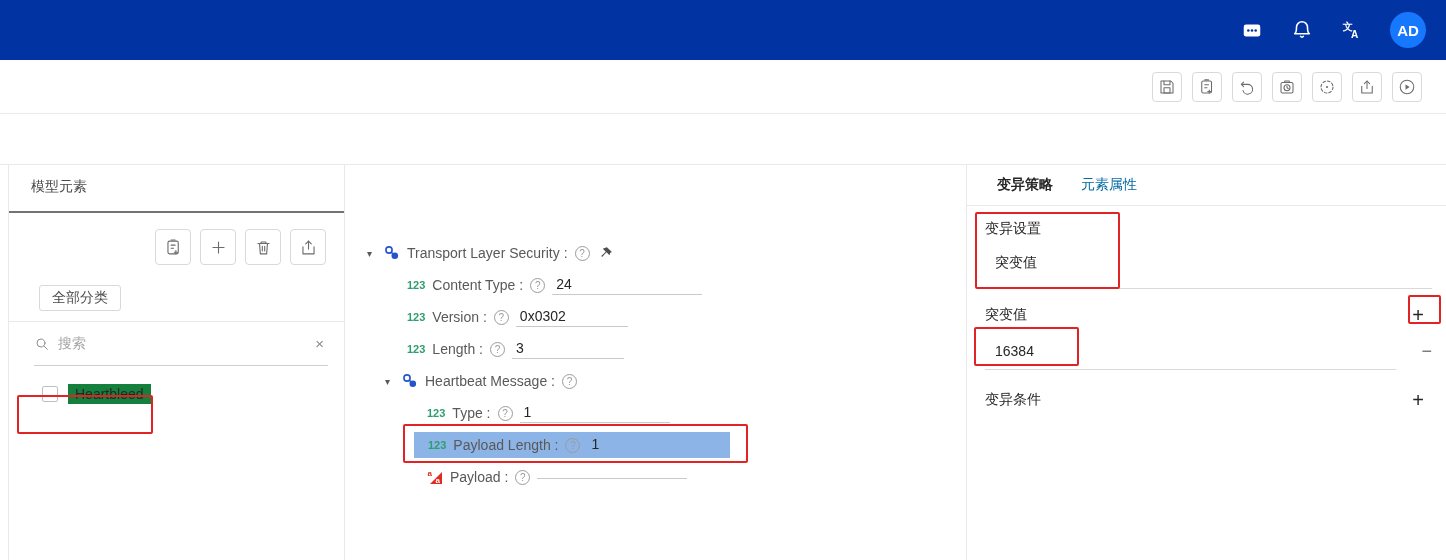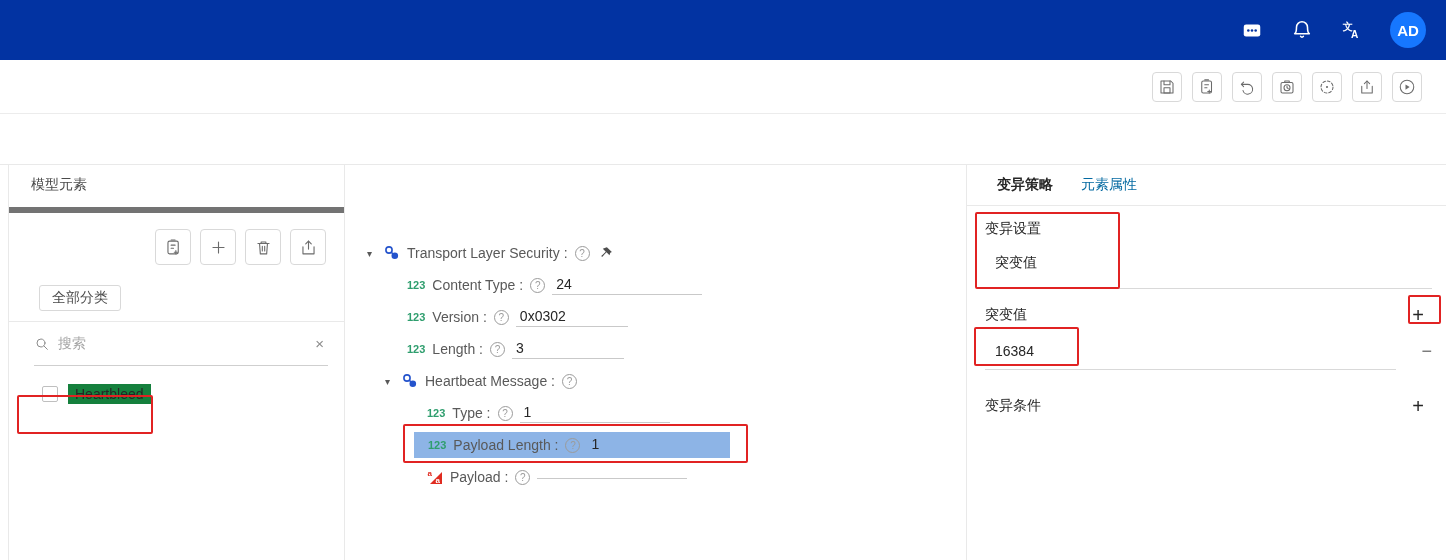--- a/index.html
+++ b/index.html
@@ -20,21 +20,21 @@
   .gap-band { height:50px; background:#fff; }
 
   
   .main { display:flex; height:396px; border-top:1px solid #e9e9e9; }
   .left-spacer { width:8px; }
   .left-panel  { width:337px; border-left:1px solid #e9e9e9; border-right:1px solid #e9e9e9; }
   .tree-panel  { width:622px; border-right:1px solid #e9e9e9; }
   .right-panel { flex:1; }
 
   
-  .lp-tabs { height:48px; border-bottom:6px solid #737373; display:flex; align-items:stretch; padding-left:16px; gap:38px; }
+  .lp-tabs { height:48px; border-bottom:2px solid #737373; display:flex; align-items:stretch; padding-left:16px; gap:38px; }
   .lp-tab { font-size:14px; color:#4a4a4a; display:flex; align-items:center; padding:0 6px; cursor:pointer; border-bottom:3px solid transparent; margin-bottom:-1px; }
   .lp-tab.active { color:#262626; font-weight:700; border-bottom-color:#19459d; }
 
   .lp-tools { display:flex; justify-content:flex-end; gap:9px; padding:16px 18px 0 0; }
   .lbtn { width:36px; height:36px; border:1px solid #d9d9d9; border-radius:4px; background:#fff; display:flex; align-items:center; justify-content:center; cursor:pointer; }
   .lbtn svg { stroke:#6b6b6b; fill:none; stroke-width:1.4; stroke-linecap:round; stroke-linejoin:round; }
 
   .cat-wrap { padding:20px 0 10px 30px; border-bottom:1px solid #e9e9e9; }
   .cat-btn { display:inline-block; border:1px solid #d9d9d9; border-radius:3px; background:#fff; font-size:14px; color:#4a4a4a; padding:3px 12px; cursor:pointer; }
 
@@ -69,21 +69,21 @@
   .rp-tab.inactive { color:#0369a1; }
   .rp-body { padding:14px 14px 0 18px; }
   .sec-label { font-size:14px; color:#262626; }
   .select-row { margin-top:16px; padding:0 0 16px 10px; border-bottom:1px solid #d9d9d9; font-size:14px; color:#262626; cursor:pointer; }
   .sec2 { margin-top:16px; }
   .sec-head { display:flex; align-items:center; justify-content:space-between; }
   .plus-btn { font-size:20px; color:#262626; cursor:pointer; padding:0 8px; line-height:1; }
   .value-row { display:flex; align-items:flex-end; margin-top:14px; }
   .value-input { flex:1; border-bottom:1px solid #d9d9d9; padding:4px 0 10px 10px; font-size:14px; color:#262626; cursor:text; }
   .minus-btn { width:36px; text-align:right; color:#6b6b6b; font-size:18px; cursor:pointer; padding-bottom:8px; }
-  .sec3 { margin-top:26px;text-align:right; }
+  .sec3 { margin-top:20px;text-align:right; }
 
   
   .anno { position:absolute; border:2px solid #e12323; border-radius:2px; pointer-events:none; }
   .anno-1 { left:17px;  top:395px; width:136px; height:39px; }
   .anno-2 { left:403px; top:424px; width:345px; height:39px; }
   .anno-3 { left:975px; top:212px; width:145px; height:77px; }
   .anno-4 { left:1408px;top:295px; width:33px;  height:29px; }
   .anno-5 { left:974px; top:327px; width:105px; height:39px; }
 </style>
 </head>

